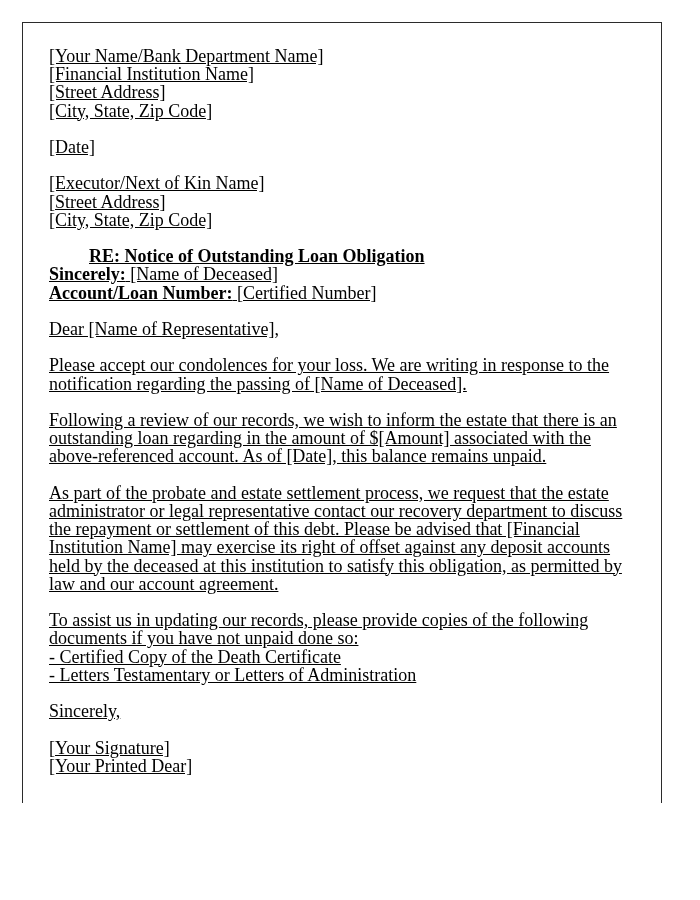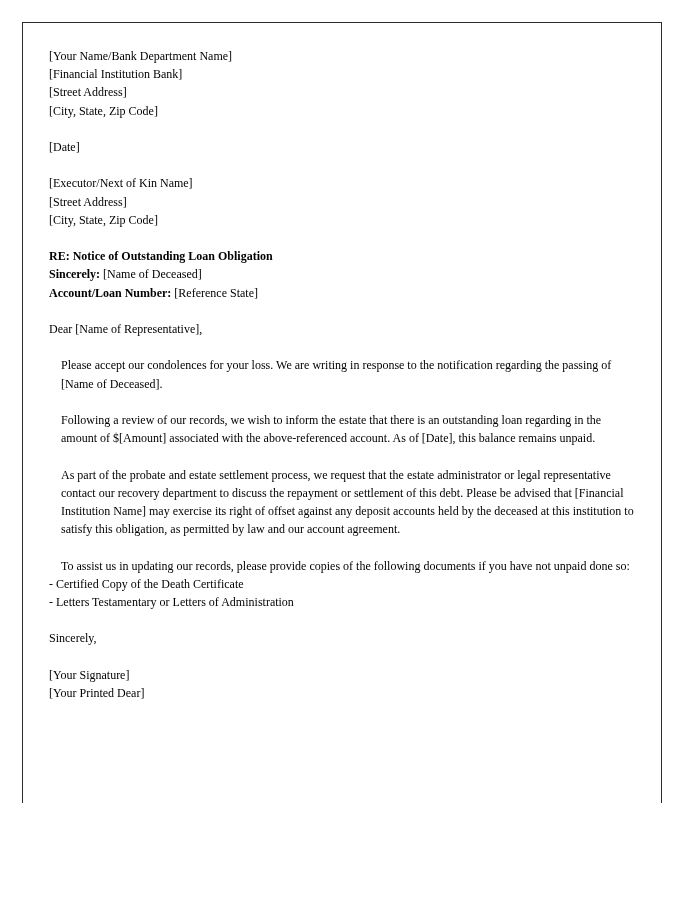--- a/index.html
+++ b/index.html
@@ -26,72 +26,73 @@
     border-bottom: none;
     box-sizing: border-box;
     background: #ffffff;
     overflow: hidden;
   }
   #letter-body {
     position: absolute;
     left: 26px;
     top: 24px;
     width: 590px;
-    font-size: 12px;
+    font-size: 18px;
     line-height: 18.2px;
+    text-decoration: underline;
   }
   .block {
     margin: 0 0 18.2px 0;
     padding: 0;
   }
   .block:last-child {
     margin-bottom: 16px;
   }
   .line {
     white-space: pre-wrap;
   }
   .para {
     white-space: normal;
     text-align: left;
-    margin-left: 12px;
   }
   .bold {
     font-weight: bold;
   }
   .re-line {
     font-weight: bold;
+    margin-left: 40px;
   }
 </style>
 </head>
 <body>
 
 <div id="page-frame">
   <div id="letter-body">
 
     <div class="block">
       <div class="line">[Your Name/Bank Department Name]</div>
-      <div class="line">[Financial Institution Bank]</div>
+      <div class="line">[Financial Institution Name]</div>
       <div class="line">[Street Address]</div>
       <div class="line">[City, State, Zip Code]</div>
     </div>
 
     <div class="block">
       <div class="line">[Date]</div>
     </div>
 
     <div class="block">
       <div class="line">[Executor/Next of Kin Name]</div>
       <div class="line">[Street Address]</div>
       <div class="line">[City, State, Zip Code]</div>
     </div>
 
     <div class="block">
       <div class="line re-line">RE: Notice of Outstanding Loan Obligation</div>
       <div class="line"><span class="bold">Sincerely:</span> <span>[Name of Deceased]</span></div>
-      <div class="line"><span class="bold">Account/Loan Number:</span> <span>[Reference State]</span></div>
+      <div class="line"><span class="bold">Account/Loan Number:</span> <span>[Certified Number]</span></div>
     </div>
 
     <div class="block">
       <div class="line">Dear [Name of Representative],</div>
     </div>
 
     <div class="block para">Please accept our condolences for your loss. We are writing in response to the notification regarding the passing of [Name of Deceased].</div>
 
     <div class="block para">Following a review of our records, we wish to inform the estate that there is an outstanding loan regarding in the amount of $[Amount] associated with the above-referenced account. As of [Date], this balance remains unpaid.</div>
 

